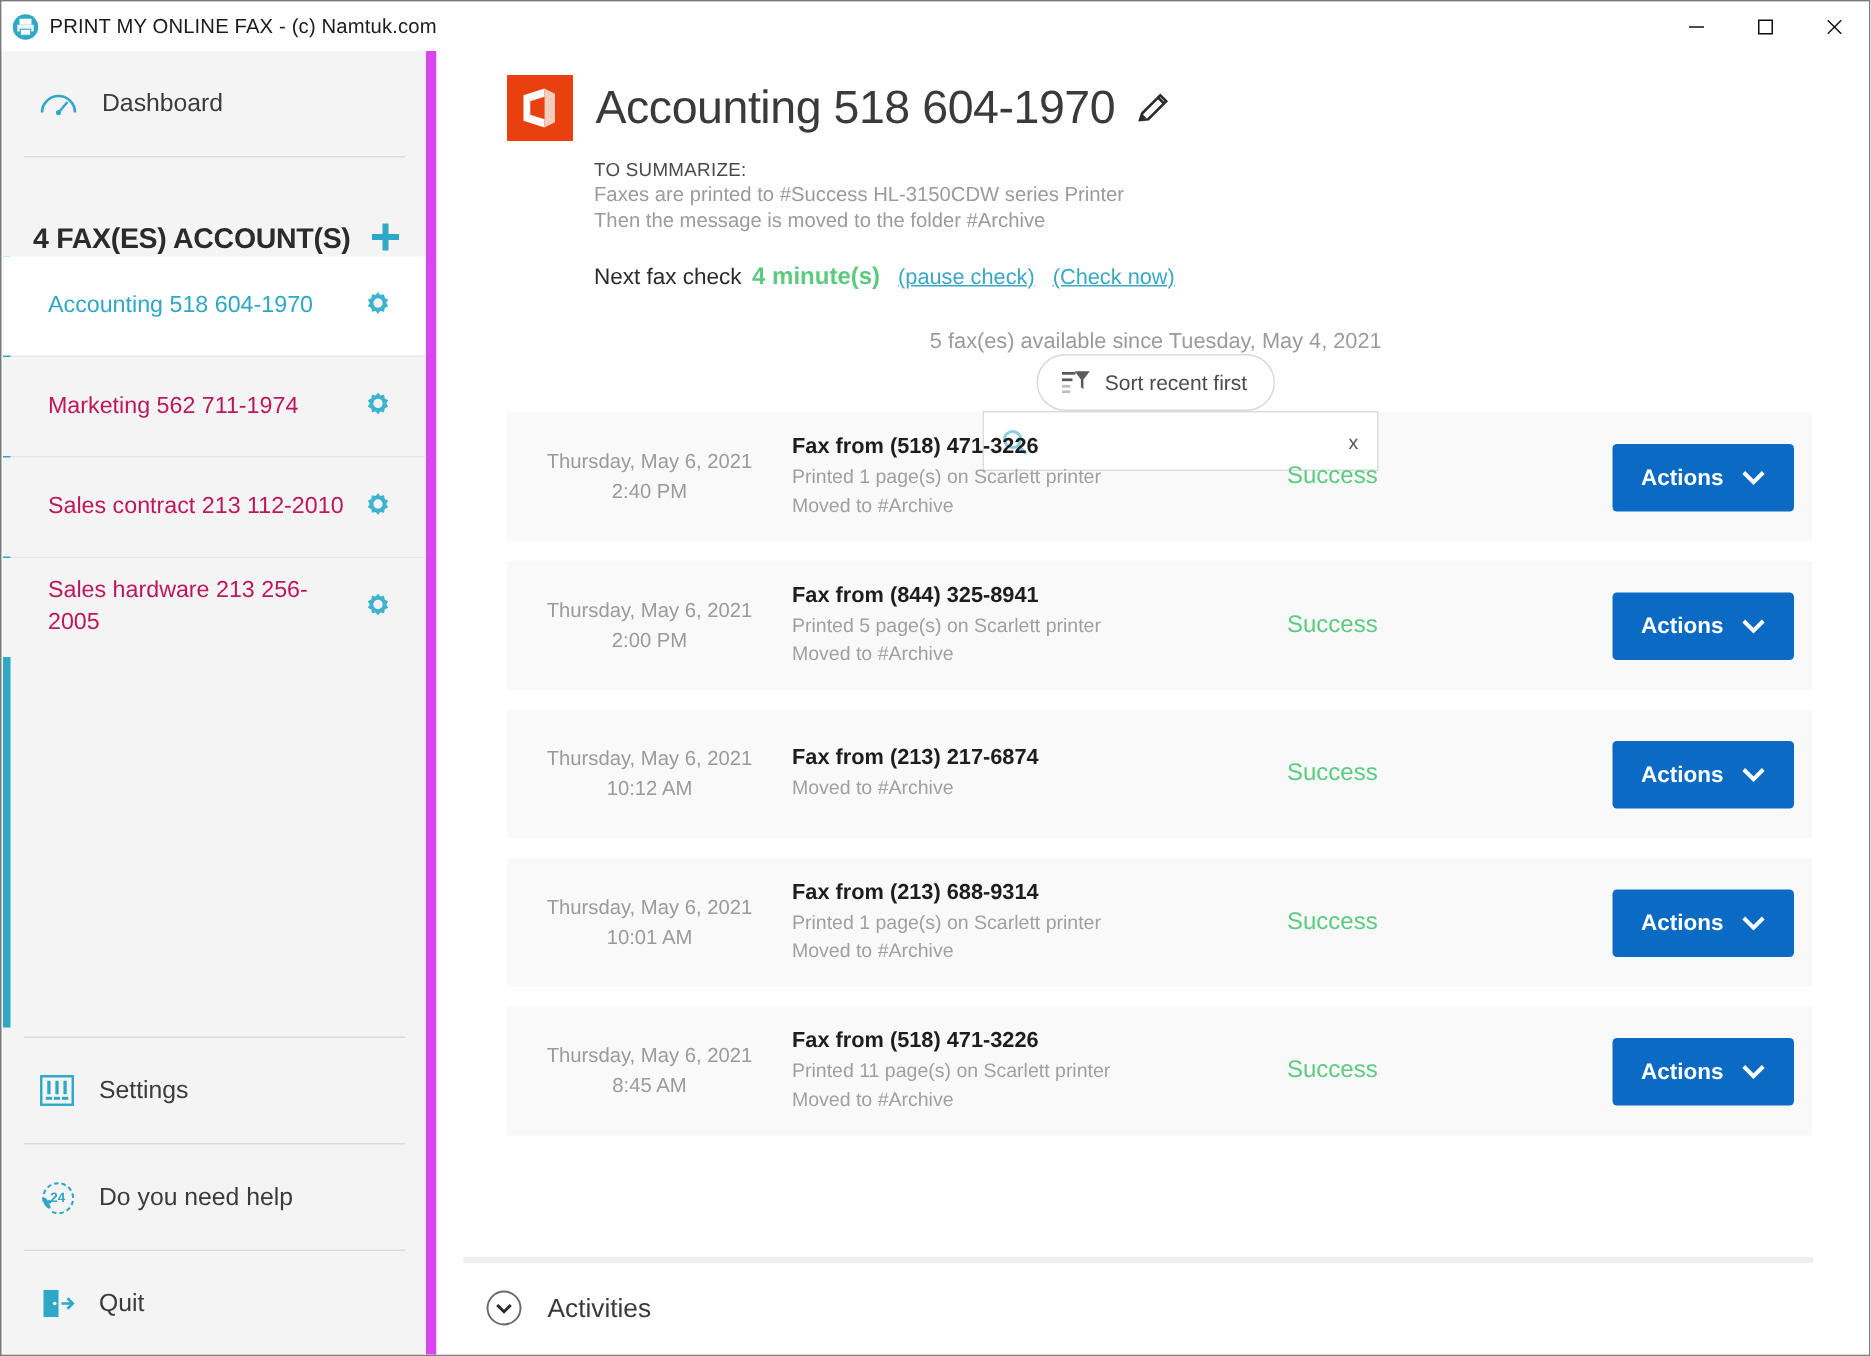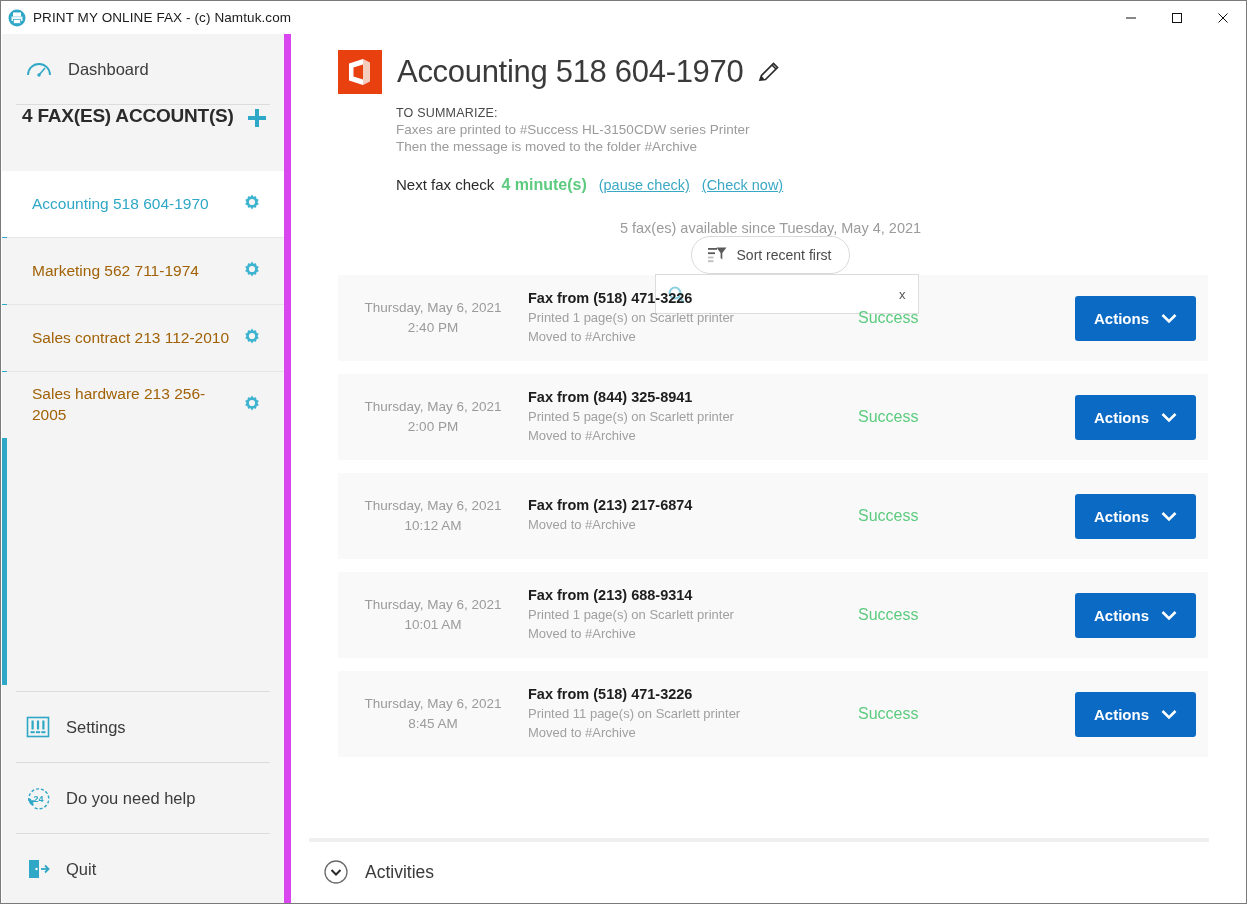--- a/index.html
+++ b/index.html
@@ -57,21 +57,21 @@
   }
   .dashboard-row .ic { width: 30px; height: 30px; flex: 0 0 auto; }
   .dashboard-row .lbl {
     font-size: 16.5px; color: #3b3b3b; margin-left: 14px;
   }
   .sb-sep {
     height: 1px; background: #dcdcdc; margin: 0 14px;
   }
   .accounts-header {
     height: 66px;
-    display: flex; align-items: flex-start;
+    display: flex; align-items: flex-end;
     padding-left: 20px;
   }
   .accounts-header .ttl {
     font-size: 19px; font-weight: bold; color: #2b2b2b;
     letter-spacing: -0.2px;
   }
   .plus-btn {
     margin-left: 10px; width: 26px; height: 26px;
     display: flex; align-items: center; justify-content: center;
   }
@@ -86,21 +86,21 @@
   }
   .acct {
     position: relative;
     height: 66px;
     display: flex; align-items: center;
     padding-left: 30px; padding-right: 20px;
     background: #f4f4f4;
   }
   .acct.selected { background: #ffffff; }
   .acct .nm {
-    font-size: 15.5px; color: #a16207; line-height: 1.35;
+    font-size: 15.5px; color: #be185d; line-height: 1.35;
     flex: 1 1 auto; padding-right: 8px;
   }
   .acct.selected .nm { color: #2fa7c6; }
   .acct.tall { height: 66px; }
   .gear { width: 24px; height: 24px; flex: 0 0 auto; }
   .acct-sep { height: 1px; background: #e6e6e6; margin-left: 5px; }
 
   .sb-bottom { position: absolute; left: 0; bottom: 0; width: 100%; }
   .sb-bottom-sep { height: 1px; background: #dcdcdc; margin: 0 14px; }
   .sb-item {

